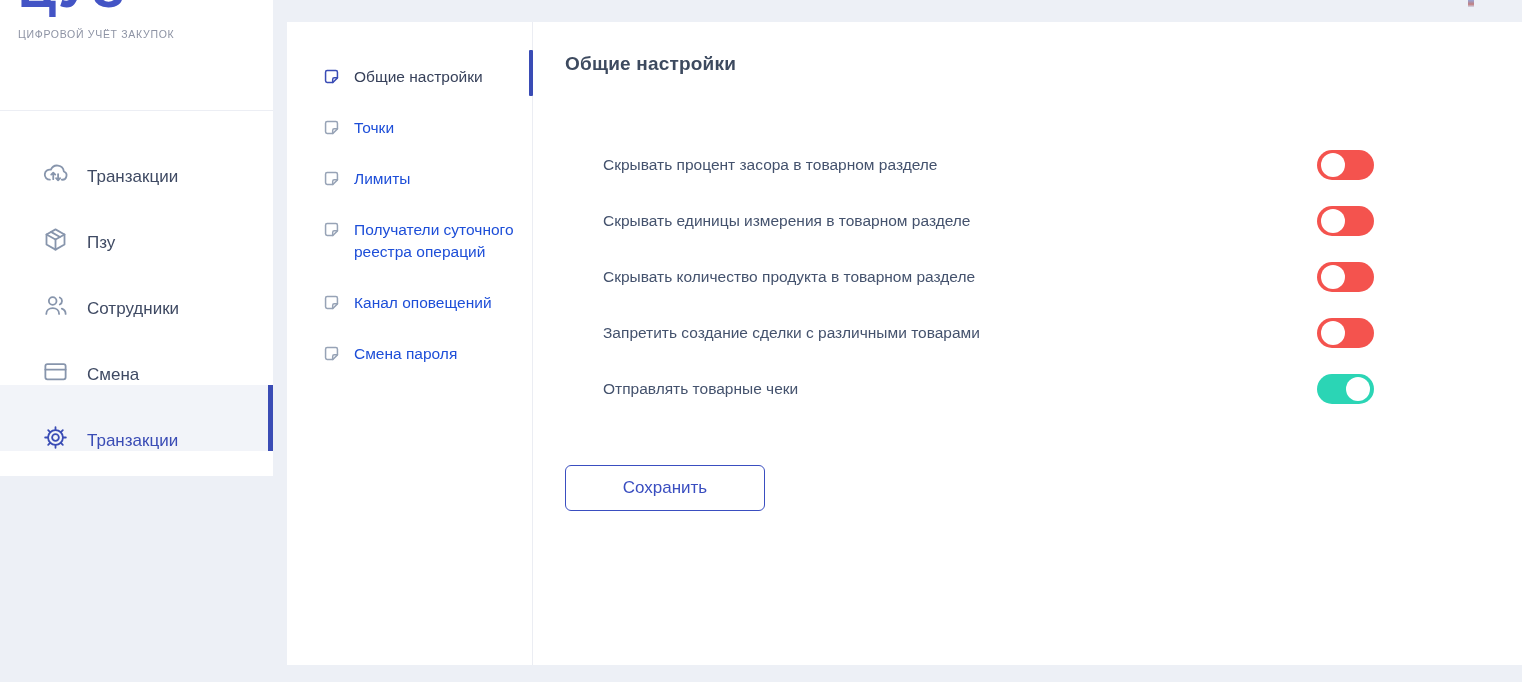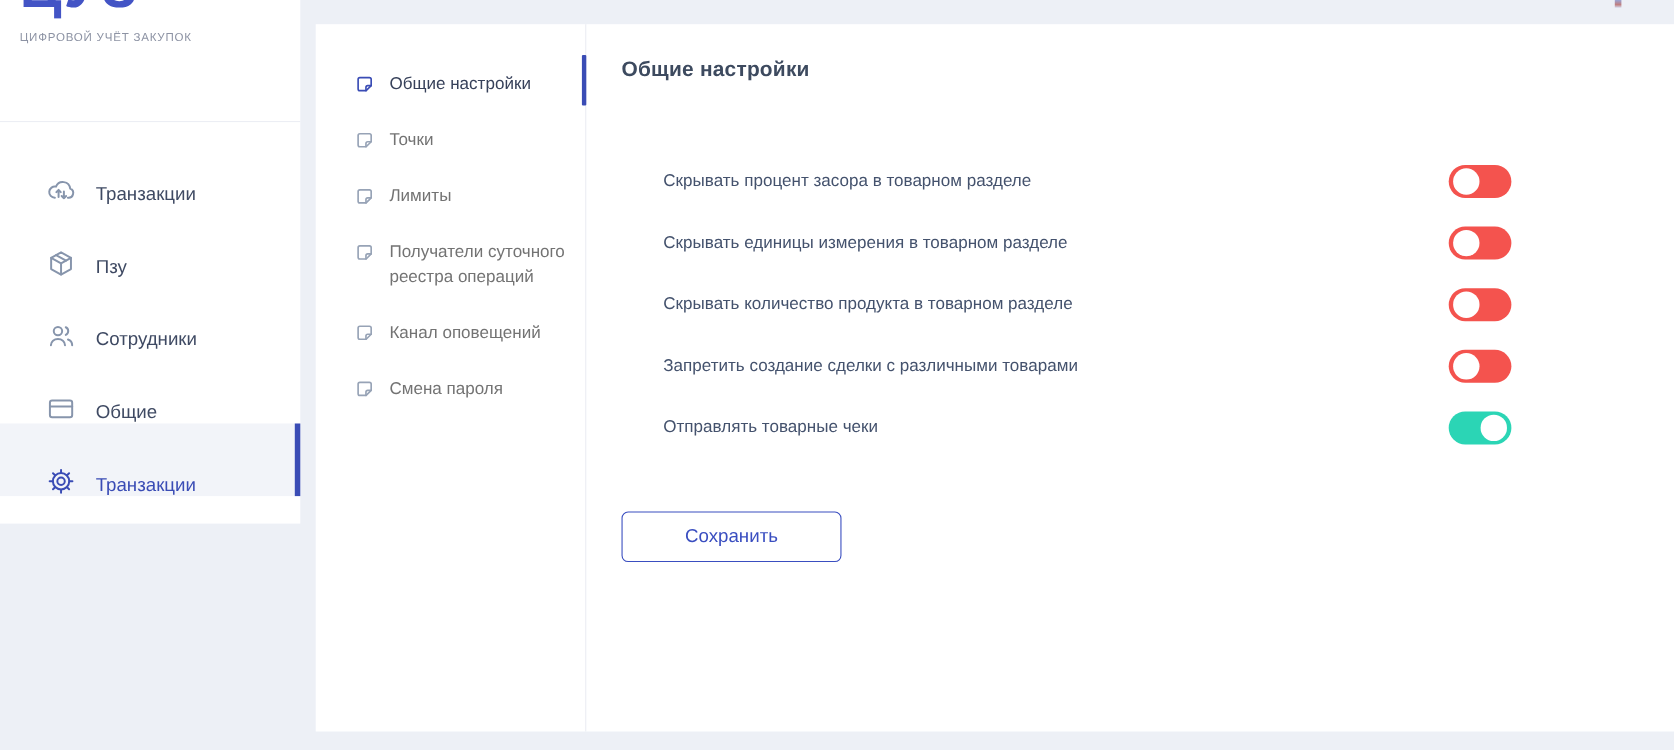--- a/index.html
+++ b/index.html
@@ -46,21 +46,21 @@
     background:#fff; display:flex;
   }
 
   
   .snav {
     width:246px; flex:0 0 auto; border-right:1px solid #EBEDF3;
     padding:44px 0 0 35px;
   }
   .snav-item {
     position:relative; display:flex; gap:13px; margin-bottom:29px;
-    font-size:15.5px; line-height:22px; color:#737373; cursor:pointer;
+    font-size:15.5px; line-height:22px; color:#1d4ed8; cursor:pointer;
     padding-right:14px;
   }
   .snav-item .ic { width:19px; height:19px; margin-top:1px; color:#97A3B6; flex:0 0 auto; }
   .snav-item .ic svg { width:100%; height:100%; }
   .snav-item.active { color:#37415A; font-weight:400; }
   .snav-item.active .ic { color:var(--accent,#3A4CB5); }
   .snav-item.active::after {
     content:''; position:absolute; right:-1px; top:-16px; width:4px; height:46px;
     background:var(--accent,#3A4CB5); border-radius:1px;
   }
@@ -147,21 +147,21 @@
         </span>
         <span>Сотрудники</span>
       </div>
       <div class="side-item">
         <span class="ic">
           <svg viewBox="0 0 24 24" fill="none" stroke="currentColor" stroke-width="1.6" stroke-linecap="round" stroke-linejoin="round">
             <rect x="3" y="5.5" width="18" height="13.5" rx="1.8"></rect>
             <path d="M3 10.3h18"></path>
           </svg>
         </span>
-        <span>Общие</span>
+        <span>Смена</span>
       </div>
       <div class="side-item active">
         <span class="ic">
           <svg viewBox="0 0 24 24" fill="none" stroke="currentColor" stroke-width="1.6" stroke-linecap="round" stroke-linejoin="round">
             <circle cx="12" cy="12" r="3"></circle>
             <path d="M12 2.8v2.4M12 18.8v2.4M2.8 12h2.4M18.8 12h2.4M5.5 5.5l1.7 1.7M16.8 16.8l1.7 1.7M18.5 5.5l-1.7 1.7M7.2 16.8l-1.7 1.7"></path>
             <circle cx="12" cy="12" r="6.6"></circle>
           </svg>
         </span>
         <span>Транзакции</span>

